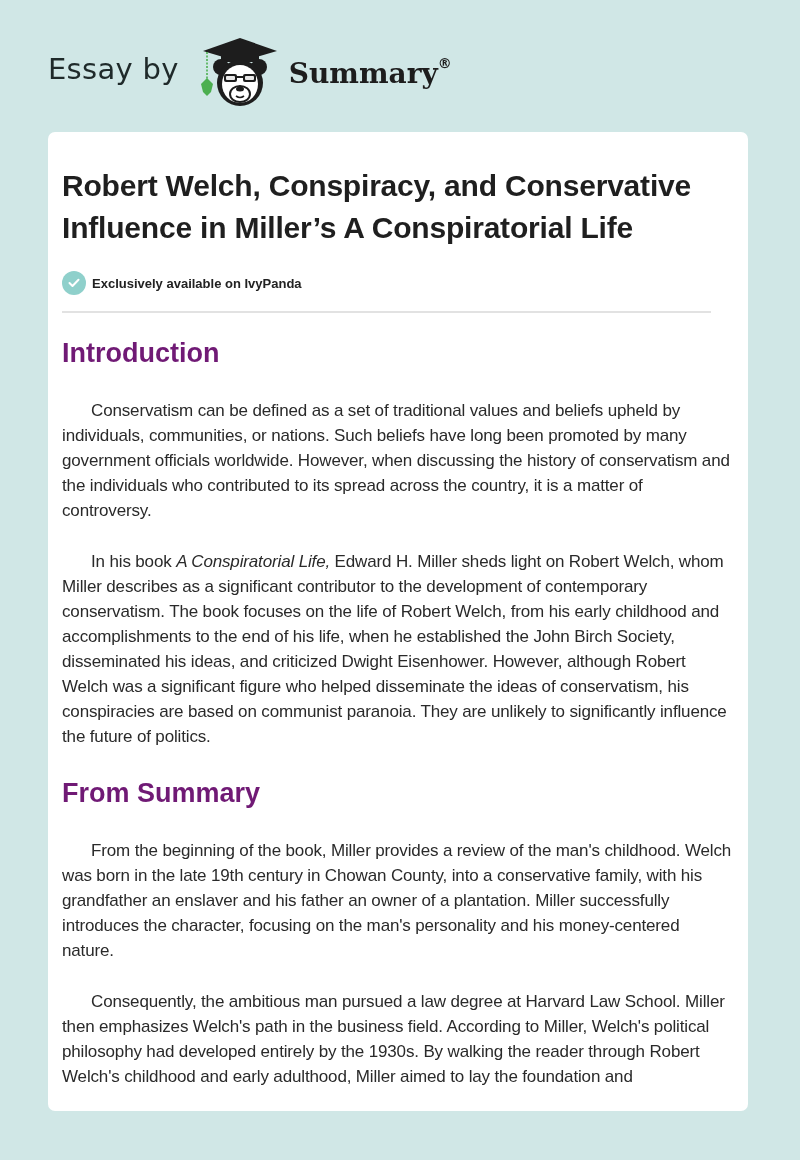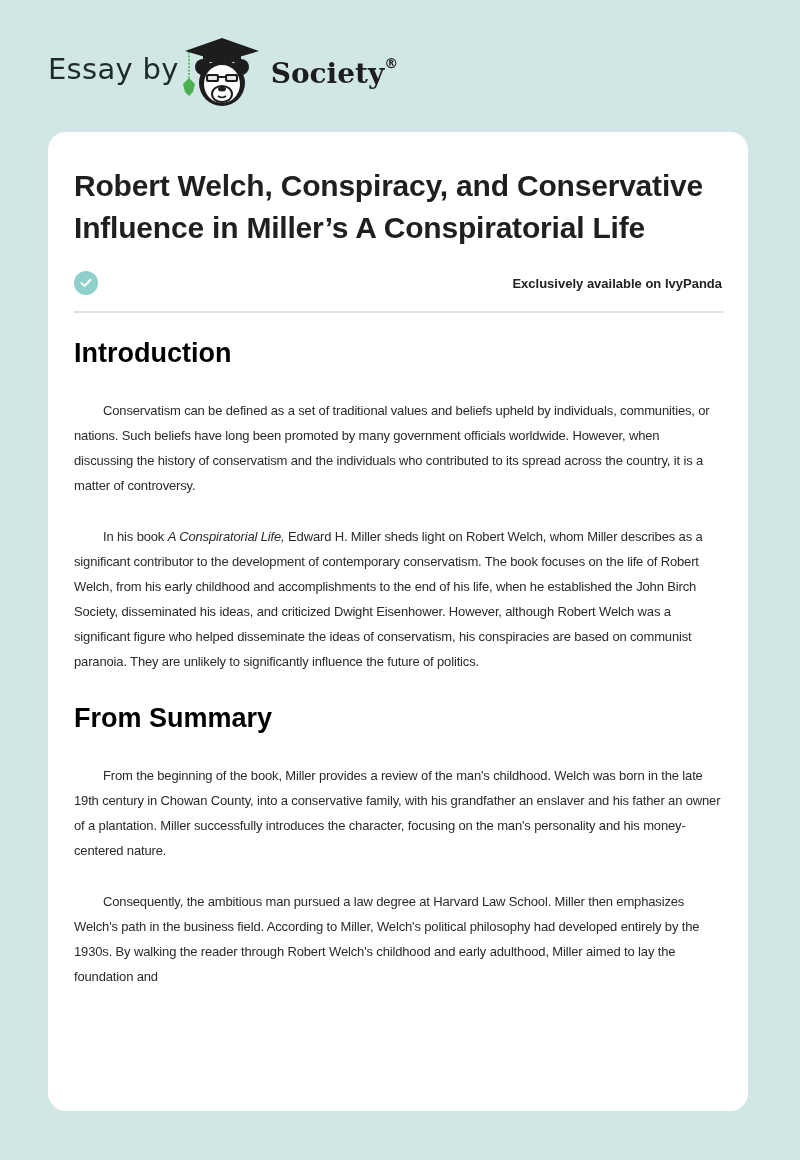--- a/index.html
+++ b/index.html
@@ -21,20 +21,21 @@
       left: 48px;
       height: 74px;
       display: flex;
       align-items: center;
     }
     .brand-prefix {
       font-family: "DejaVu Sans", sans-serif;
       font-size: 29px;
       color: #1f2a2a;
       letter-spacing: 0.3px;
+      margin-right: 18px;
       margin-top: -8px;
     }
     .brand-logo {
       width: 86px;
       height: 74px;
       margin-right: 6px;
     }
     .brand-name {
       font-family: "DejaVu Serif", serif;
       font-weight: bold;
@@ -50,42 +51,41 @@
       position: relative;
       top: -2px;
     }
     .card {
       position: absolute;
       top: 132px;
       left: 48px;
       width: 700px;
       height: 280px;
       background: #ffffff;
-      border-radius: 18px;
+      border-radius: 7px;
       box-sizing: border-box;
-      padding: 0 26px;
+      padding: 0 14px;
     }
     .card {
       height: 979px;
     }
     h1 {
       margin: 0;
       padding-top: 33px;
       font-size: 30px;
       line-height: 42px;
       font-weight: bold;
       color: #1f1f1f;
       letter-spacing: -0.2px;
     }
     .exclusive {
       display: flex;
       align-items: center;
       margin-top: 21px;
       height: 26px;
-      justify-content: space-between;
     }
     .check {
       width: 24px;
       height: 24px;
       border-radius: 50%;
       background: #8fd0cb;
       display: flex;
       align-items: center;
       justify-content: center;
       margin-right: 6px;
@@ -98,28 +98,28 @@
     .divider {
       height: 2px;
       background: #e2e2e2;
       margin-top: 15px;
       width: 649px;
     }
     h2 {
       margin: 0;
       font-size: 27px;
       font-weight: bold;
-      color: #000000;
+      color: #701a75;
       line-height: 36px;
     }
     .sec-intro { margin-top: 22px; }
     .sec-summary { margin-top: 26px; }
     p {
       margin: 0;
-      font-size: 13px;
+      font-size: 17px;
       line-height: 25px;
       color: #2a2a2a;
       text-indent: 29px;
       letter-spacing: -0.15px;
     }
     .p-first { margin-top: 27px; }
     .p-next { margin-top: 26px; }
   </style>
 </head>
 <body>
@@ -143,21 +143,21 @@
     <rect x="27" y="38" width="13" height="8" rx="2" fill="#1d1d1d"></rect>
     <rect x="46" y="38" width="13" height="8" rx="2" fill="#1d1d1d"></rect>
     <line x1="40" y1="41" x2="46" y2="41" stroke="#1d1d1d" stroke-width="2"></line>
     <rect x="29" y="40" width="9" height="4" rx="1" fill="#e8e8e8"></rect>
     <rect x="48" y="40" width="9" height="4" rx="1" fill="#e8e8e8"></rect>
 
     <ellipse cx="43" cy="58" rx="10" ry="8" fill="#ffffff" stroke="#1d1d1d" stroke-width="2"></ellipse>
     <ellipse cx="43" cy="53" rx="4" ry="2.5" fill="#1d1d1d"></ellipse>
     <path d="M39,60 Q43,63 47,60" stroke="#1d1d1d" stroke-width="1.6" fill="none"></path>
   </svg>
-  <span class="brand-name"><span>Society</span><sup>®</sup></span>
+  <span class="brand-name"><span>Summary</span><sup>®</sup></span>
 </header>
 
 <main class="card">
   <h1>Robert Welch, Conspiracy, and Conservative Influence in Miller’s A Conspiratorial Life</h1>
 
   <div class="exclusive">
     <span class="check">
       <svg width="12" height="10" viewBox="0 0 12 10">
         <path d="M1.5,5 L4.5,8 L10.5,1.8" stroke="#ffffff" stroke-width="2" fill="none" stroke-linecap="round" stroke-linejoin="round"></path>
       </svg>

